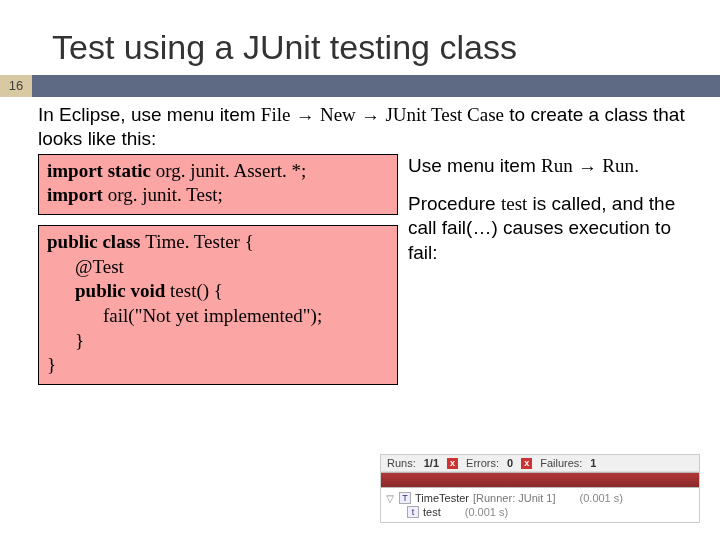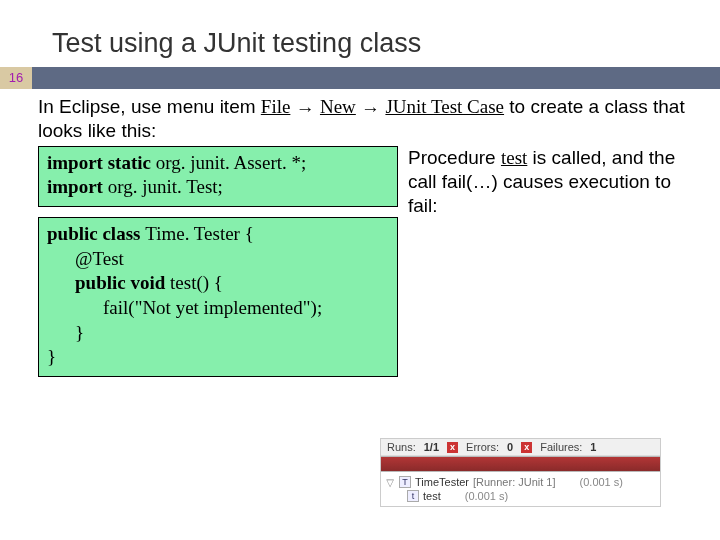--- a/index.html
+++ b/index.html
@@ -6,34 +6,34 @@
   body {
     width: 720px;
     height: 540px;
     background: #fff;
     font-family: Arial, Helvetica, sans-serif;
     color: #000;
     position: relative;
     overflow: hidden;
   }
   .title {
-    font-size: 27px;
+    font-size: 34px;
     color: #333;
     padding: 28px 0 8px 52px;
     font-weight: normal;
   }
   .bar {
     display: flex;
     align-items: stretch;
     height: 22px;
     background: #5e6a84;
   }
   .bar .num {
     background: #d9c9a3;
-    color: #a21caf;
+    color: #404040;
     font-size: 13px;
     padding: 3px 6px;
     width: 32px;
     text-align: center;
   }
   .content {
     padding: 6px 34px 0 38px;
     font-size: 19px;
     line-height: 1.28;
   }
@@ -52,34 +52,34 @@
     flex: 1;
     padding-top: 0px;
   }
   .codebox {
     border: 1px solid #000;
     padding: 4px 8px 6px 8px;
     margin-bottom: 10px;
     font-family: "Times New Roman", Times, serif;
     font-size: 19px;
     line-height: 1.3;
-    background: #86efac;
+    background: #fca5a5;
   }
   .codebox .kw { font-weight: bold; }
-  .serif { font-family: "Times New Roman", Times, serif; text-decoration: underline; }
+  .serif { font-family: "Times New Roman", Times, serif; }
   .right p { margin-bottom: 14px; }
   .ind1 { padding-left: 28px; display:block; }
   .ind2 { padding-left: 56px; display:block; }
 
   
   .junit-panel {
     position: absolute;
     left: 380px;
-    top: 438px;
-    width: 281px;
+    top: 454px;
+    width: 320px;
     font-size: 11px;
     background: #f6f6f6;
     border: 1px solid #ccc;
   }
   .junit-top {
     display: flex;
     align-items: center;
     gap: 8px;
     padding: 2px 6px;
     border-bottom: 1px solid #ddd;
@@ -158,20 +158,23 @@
         <div><span class="kw">public class </span><span>Time. Tester {</span></div>
         <span class="ind1">@Test</span>
         <span class="ind1"><span class="kw">public void</span><span> test() {</span></span>
         <span class="ind2">fail("Not yet implemented");</span>
         <span class="ind1">}</span>
         <div>}</div>
       </div>
     </div>
 
     <div class="right">
+      <p>
+        <span>Use menu item </span><span class="serif">Run</span><span class="arrow"> → </span><span class="serif">Run</span><span>.</span>
+      </p>
       <p>
         <span>Procedure </span><span class="serif">test</span><span> is called, and the call fail(…) causes execution to fail:</span>
       </p>
     </div>
   </div>
 </div>
 
 <div class="junit-panel">
   <div class="junit-top">
     <span class="lbl">Runs:</span>

